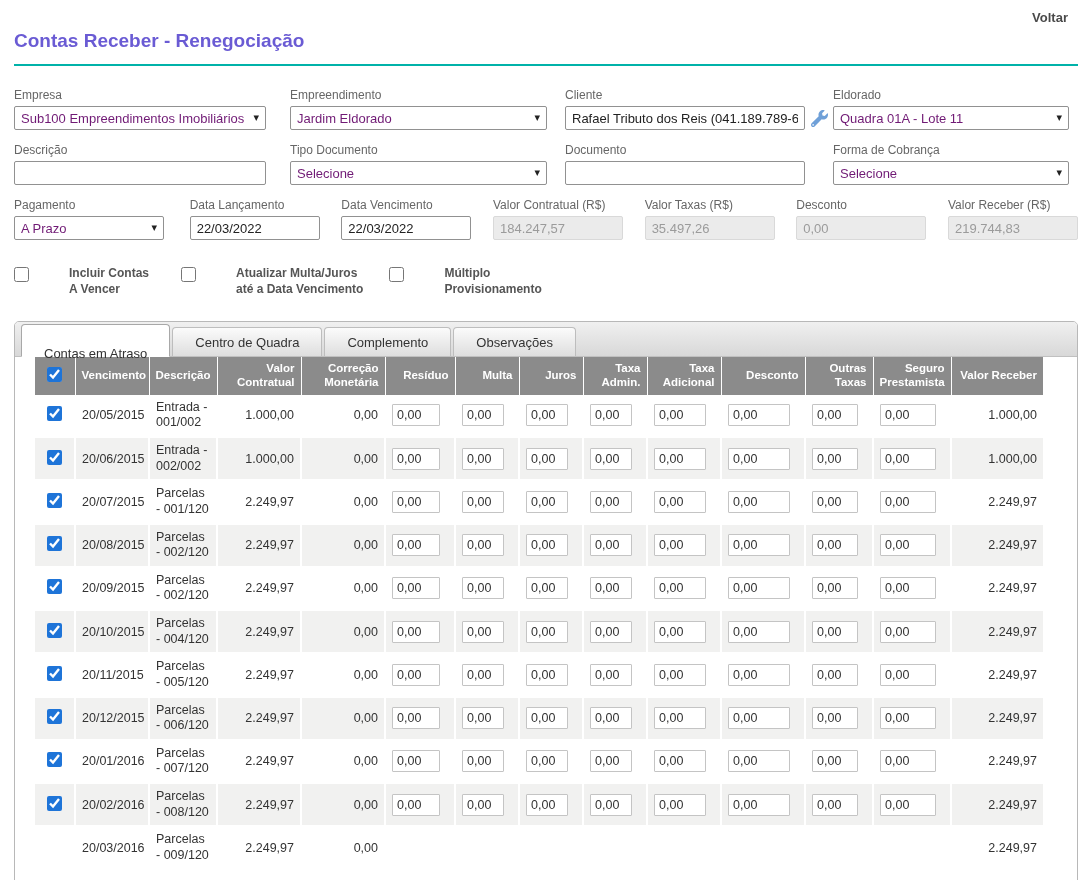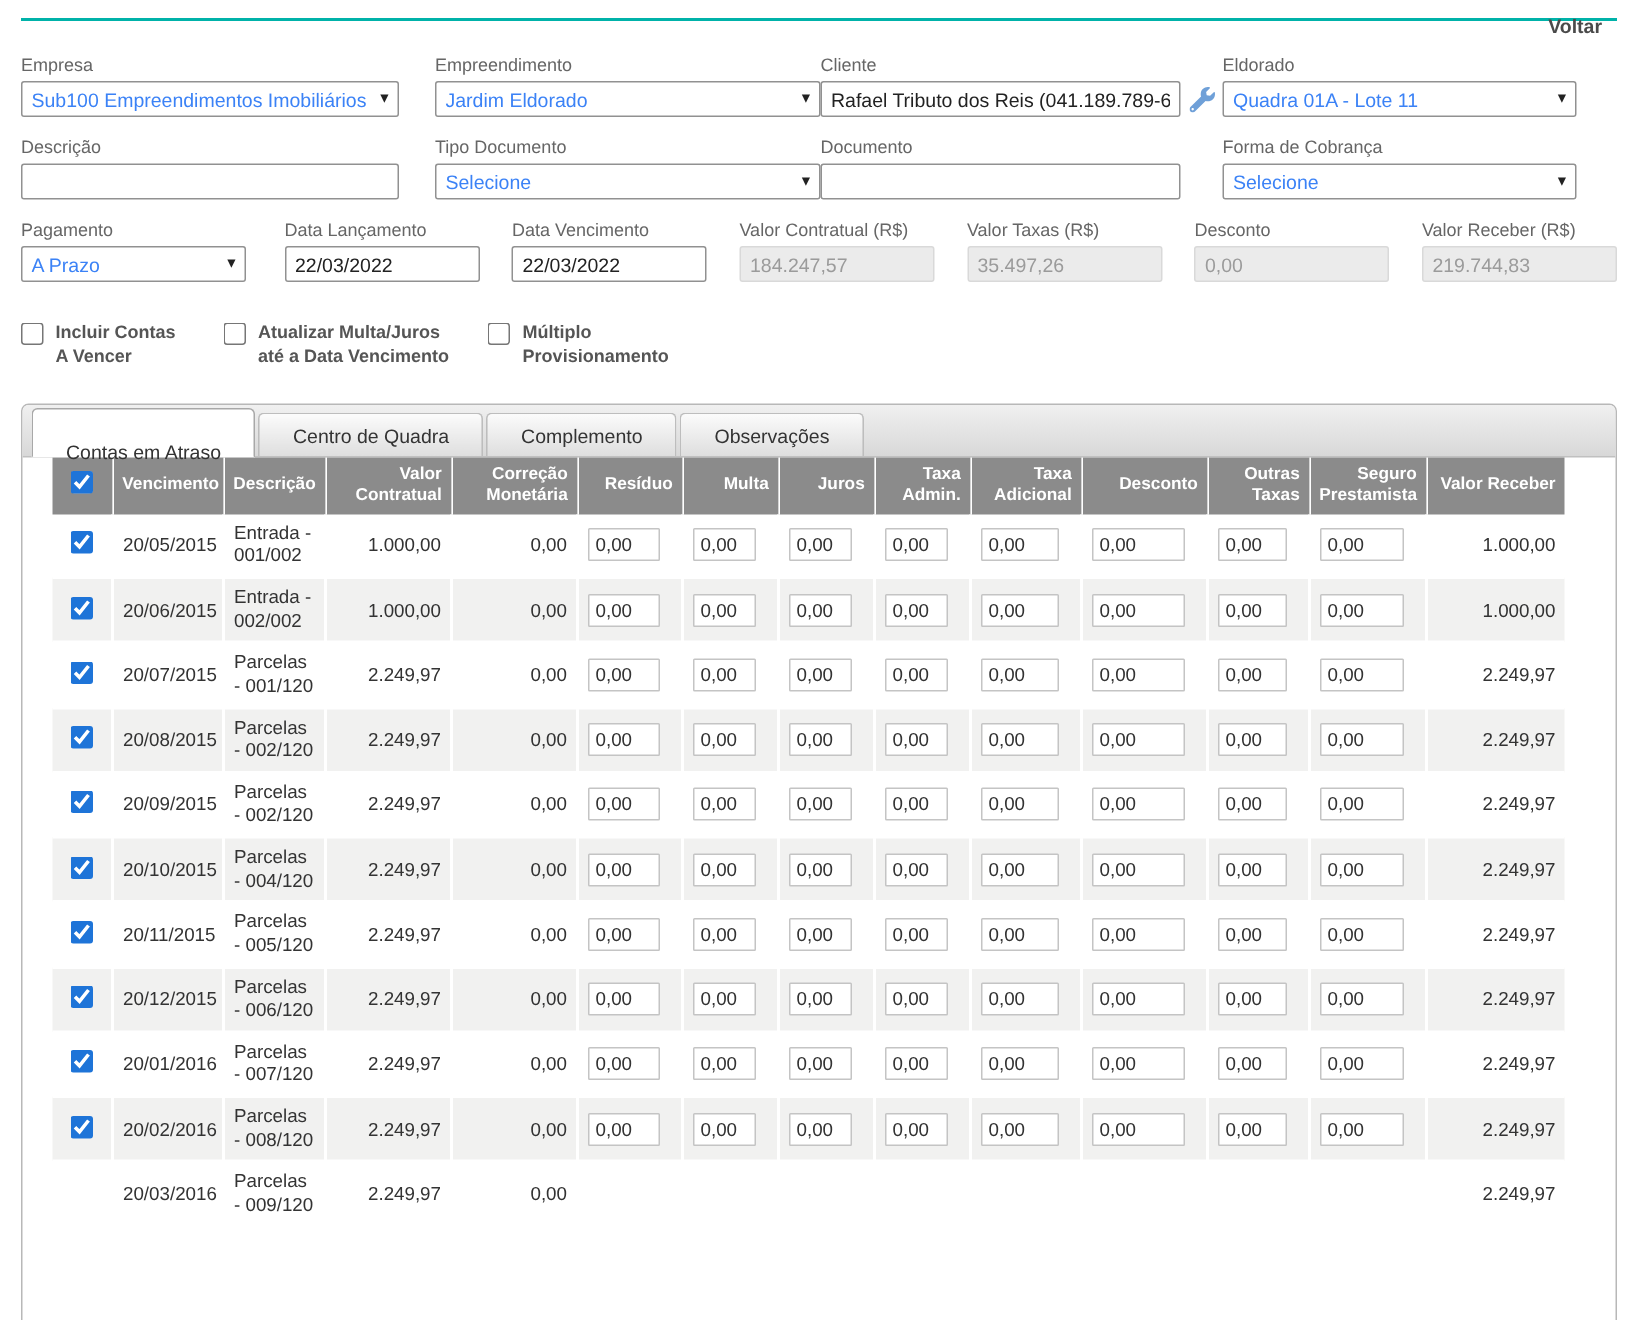--- a/index.html
+++ b/index.html
@@ -15,48 +15,48 @@
   .container { padding:0 14px; }
   h1.page-title { color:#6a5bd4; font-size:19px; font-weight:bold; margin:30px 0 0 0; }
   .title-rule { border-bottom:2px solid #00b2a9; margin-top:12px; }
 
   .form-row { display:flex; align-items:flex-start; }
   .row-a { margin-top:22px; }
   .row-b { margin-top:13px; }
   .row-c { margin-top:13px;justify-content:space-between; }
   .field label { display:block; font-size:12px; color:#666; margin-bottom:4px; }
   .w252 { width:252px; margin-right:24px; }
-  .w257 { width:257px; }
+  .w257 { width:257px; margin-right:18px; }
   .wcli { width:268px; margin-right:0; }
   .w236 { width:236px; }
   .w150 { width:150px; margin-right:24px; }
   .w130 { width:130px; margin-right:20px; }
   .w130:last-child { margin-right:0; }
 
   .selwrap { position:relative; }
   select {
     width:100%; height:24px; border:1px solid #919191; border-radius:2px; background:#fff;
-    font-family:"Liberation Sans", sans-serif; font-size:13px; color:#3b82f6;
+    font-family:"Liberation Sans", sans-serif; font-size:13px; color:#701a75;
     padding:2px 20px 2px 6px; appearance:none; -webkit-appearance:none;
   }
   .chev {
     position:absolute; right:7px; top:50%; transform:translateY(-55%);
     font-size:11px; color:#222; pointer-events:none;
   }
   input[type="text"] {
     width:100%; height:24px; border:1px solid #919191; border-radius:2px;
     font-family:"Liberation Sans", sans-serif; font-size:13px; color:#222; padding:2px 6px; background:#fff;
   }
   input[type="text"]:disabled { background:#ebebeb; border:1px solid #d9d9d9; color:#9b9b9b; }
   .cliente-line { display:flex; align-items:center; }
   .cliente-line input { width:240px; }
   .wrench { margin-left:6px; display:inline-flex; cursor:pointer; }
 
   .cb-row { display:flex; margin-top:26px; }
-  .cb-item { display:flex; align-items:flex-start; margin-right:32px; }
+  .cb-item { display:flex; align-items:flex-start; margin-right:32px;gap:32px; }
   .cb-item .cb-label {
     font-size:12px; font-weight:bold; color:#555; line-height:1.3;
     white-space:pre-line; margin-left:8px;
   }
   input[type="checkbox"] { width:15px; height:15px; margin:0; accent-color:#1e74d8; }
   .cb-item input[type="checkbox"] { margin-top:1px; }
   .cb-item:nth-child(2) { margin-right:26px; }
 
   .panel {
     margin-top:24px; border:1px solid #b8b8b8; border-radius:5px;
@@ -106,20 +106,21 @@
   .c-cm{width:84px} .c-res{width:70px} .c-multa{width:64px} .c-juros{width:64px}
   .c-tadm{width:64px} .c-tadi{width:74px} .c-dsc{width:84px} .c-otx{width:68px}
   .c-seg{width:78px} .c-vr{width:92px}
 </style>
 </head>
 <body>
 
 <a class="voltar">Voltar</a>
 
 <div class="container">
+  <h1 class="page-title">Contas Receber - Renegociação</h1>
   <div class="title-rule"></div>
 
   <div class="form-row row-a">
     <div class="field w252">
       <label>Empresa</label>
       <div class="selwrap">
         <select><option>Sub100 Empreendimentos Imobiliários</option></select>
         <span class="chev">▾</span>
       </div>
     </div>

